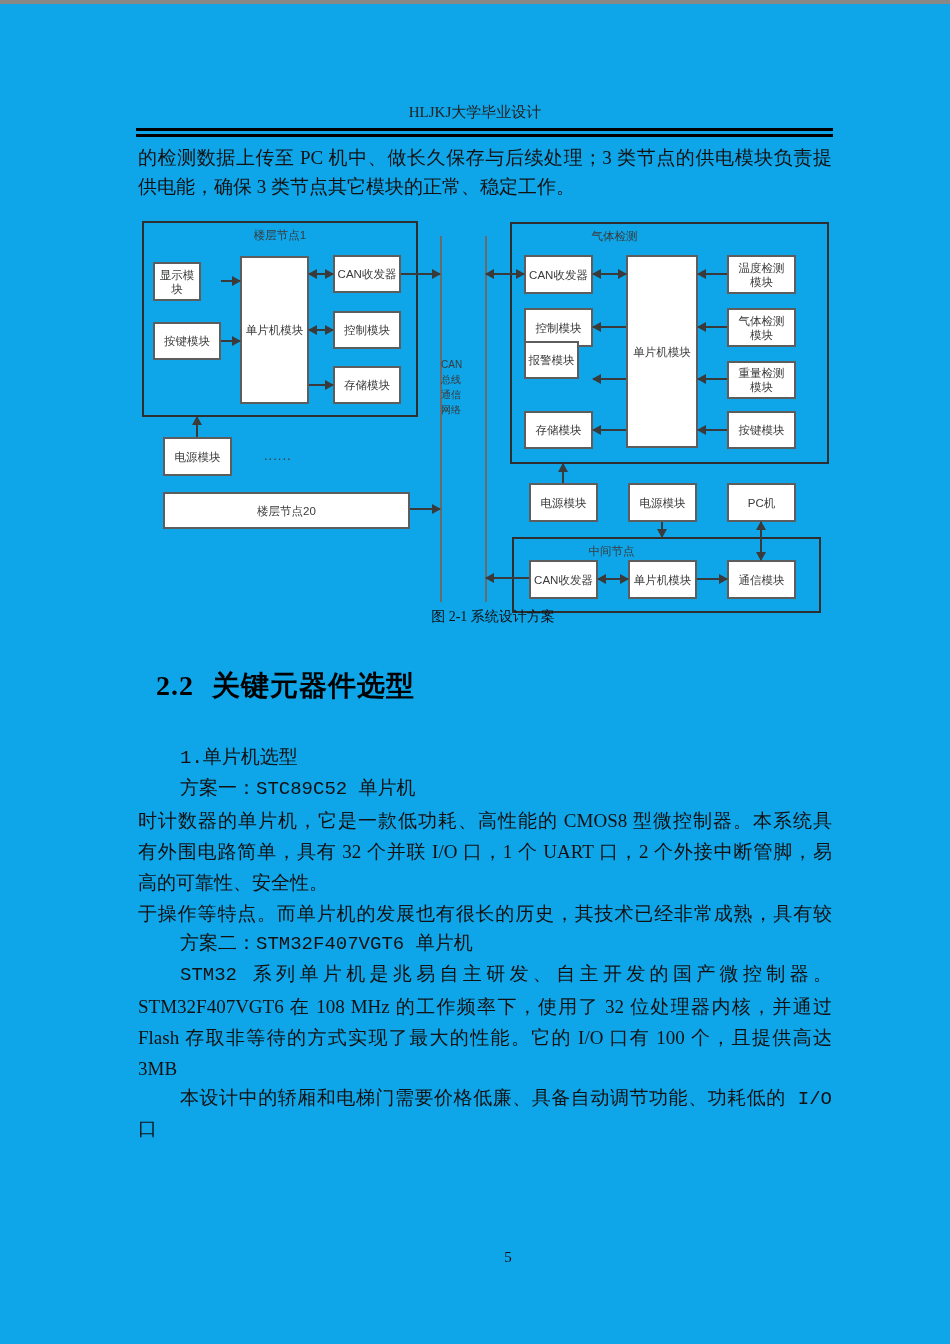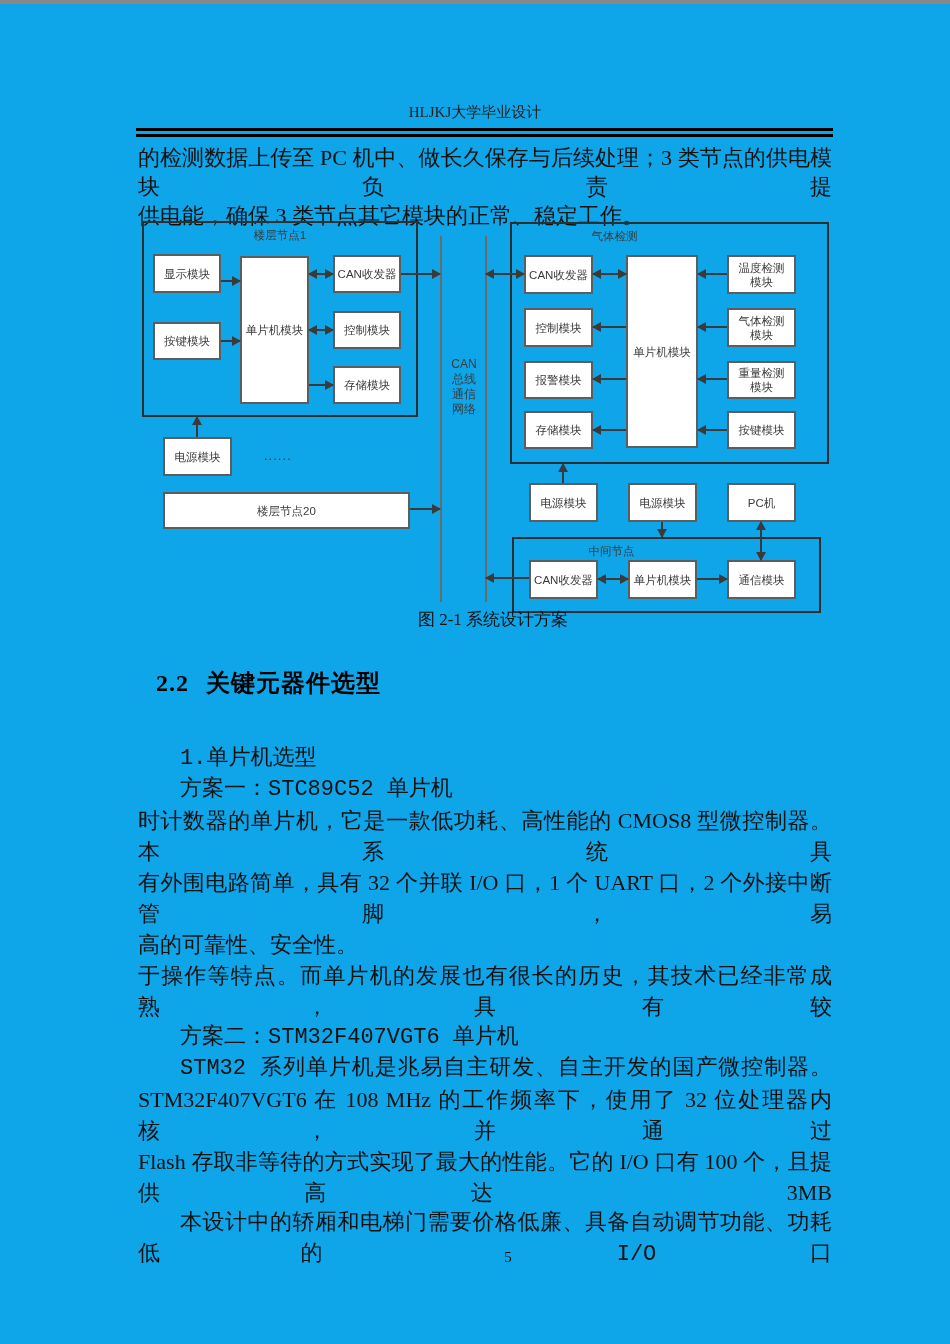--- a/index.html
+++ b/index.html
@@ -7,45 +7,45 @@
         font-family:"Liberation Serif","DejaVu Serif",serif;color:#111;}
 
   
   .hdr-title{position:absolute;left:0;right:0;top:99px;text-align:center;font-size:15px;color:#222;}
   .hdr-rule{position:absolute;left:136px;width:697px;background:#000;}
   .rule-a{top:124px;height:3px;}
   .rule-b{top:130px;height:3px;}
 
   
   .textblock{position:absolute;left:138px;width:694px;}
-  .tline{font-size:22px;line-height:31px;width:694px;}
+  .tline{font-size:19px;line-height:31px;width:694px;}
   .intro .tline{line-height:29px;}
   .ind{text-indent:42px;font-family:Liberation Mono, monospace;}
   .jl{text-align:justify;text-align-last:justify;}
 
-  .sec-heading{position:absolute;left:156px;top:663px;font-size:24px;font-weight:bold;
+  .sec-heading{position:absolute;left:156px;top:663px;font-size:28px;font-weight:bold;
                letter-spacing:1px;word-spacing:10px;color:#000;}
 
   .fig-caption{position:absolute;left:138px;top:604px;width:710px;text-align:center;
-               font-size:17px;color:#111;}
+               font-size:14px;color:#111;}
 
   .page-num{position:absolute;left:138px;top:1245px;width:740px;text-align:center;font-size:15px;}
 
   
   .dgroup{position:absolute;border:2px solid #2e2e2e;background:transparent;box-sizing:border-box;}
   .gtitle{position:absolute;top:5px;left:0;right:0;text-align:center;
           font-family:"Liberation Sans","DejaVu Sans",sans-serif;font-size:11.5px;color:#3a3a3a;}
   .shift{padding-right:110px;}
   .dbox{position:absolute;border:2px solid #5d5d5d;background:#fff;box-sizing:border-box;
         display:flex;flex-direction:column;align-items:center;justify-content:center;
         font-family:"Liberation Sans","DejaVu Sans",sans-serif;font-size:11.5px;color:#3a3a3a;
         line-height:14px;text-align:center;}
   .busline{position:absolute;width:2px;background:#6a6a6a;}
-  .bus-label{position:absolute;left:441px;top:353px;width:46px;text-align:center;
-             font-family:"Liberation Sans","DejaVu Sans",sans-serif;font-size:12px;
+  .bus-label{position:absolute;left:441px;top:353px;width:46px;
+             font-family:"Liberation Sans","DejaVu Sans",sans-serif;font-size:10px;
              line-height:15px;color:#3a3a3a;}
   .bus-label span{display:block;}
   .dots{position:absolute;left:264px;top:444px;font-family:"Liberation Sans",sans-serif;
         font-size:13px;color:#3a3a3a;letter-spacing:1px;}
 
   .conn{position:absolute;height:2px;background:#3a3a3a;}
   .vconn{position:absolute;width:2px;background:#3a3a3a;}
   .conn i,.vconn i{position:absolute;width:0;height:0;}
   .conn .tr{right:-1px;top:-4px;border-top:5px solid transparent;border-bottom:5px solid transparent;border-left:9px solid #3a3a3a;}
   .conn .tl{left:-1px;top:-4px;border-top:5px solid transparent;border-bottom:5px solid transparent;border-right:9px solid #3a3a3a;}
@@ -62,21 +62,21 @@
   <div class="hdr-rule rule-b"></div>
 
   <div class="textblock intro" style="top:139px;">
     <div class="tline jl">的检测数据上传至 PC 机中、做长久保存与后续处理；3 类节点的供电模块负责提</div>
     <div class="tline">供电能，确保 3 类节点其它模块的正常、稳定工作。</div>
   </div>
 
   <div class="dgroup" style="left:142px;top:217px;width:276px;height:196px;">
     <div class="gtitle">楼层节点1</div>
   </div>
-  <div class="dbox" style="left:153px;top:250px;width:68px;height:39px;">显示模块</div>
+  <div class="dbox" style="left:153px;top:258px;width:48px;height:39px;">显示模块</div>
   <div class="dbox" style="left:153px;top:318px;width:68px;height:38px;">按键模块</div>
   <div class="dbox" style="left:240px;top:252px;width:69px;height:148px;">单片机模块</div>
   <div class="dbox" style="left:333px;top:251px;width:68px;height:38px;">CAN收发器</div>
   <div class="dbox" style="left:333px;top:307px;width:68px;height:38px;">控制模块</div>
   <div class="dbox" style="left:333px;top:362px;width:68px;height:38px;">存储模块</div>
 
   <div class="dbox" style="left:163px;top:433px;width:69px;height:39px;">电源模块</div>
   <div class="dots">......</div>
   <div class="dbox" style="left:163px;top:488px;width:247px;height:37px;">楼层节点20</div>
 
@@ -87,21 +87,21 @@
     <span>总线</span>
     <span>通信</span>
     <span>网络</span>
   </div>
 
   <div class="dgroup" style="left:510px;top:218px;width:319px;height:242px;">
     <div class="gtitle shift">气体检测</div>
   </div>
   <div class="dbox" style="left:524px;top:251px;width:69px;height:39px;">CAN收发器</div>
   <div class="dbox" style="left:524px;top:304px;width:69px;height:39px;">控制模块</div>
-  <div class="dbox" style="left:524px;top:357px;width:69px;height:38px;">报警模块</div>
+  <div class="dbox" style="left:524px;top:337px;width:55px;height:38px;">报警模块</div>
   <div class="dbox" style="left:524px;top:407px;width:69px;height:38px;">存储模块</div>
   <div class="dbox" style="left:626px;top:251px;width:72px;height:193px;">单片机模块</div>
   <div class="dbox" style="left:727px;top:251px;width:69px;height:39px;">
     <span>温度检测</span>
     <span>模块</span>
   </div>
   <div class="dbox" style="left:727px;top:304px;width:69px;height:39px;">
     <span>气体检测</span>
     <span>模块</span>
   </div>

